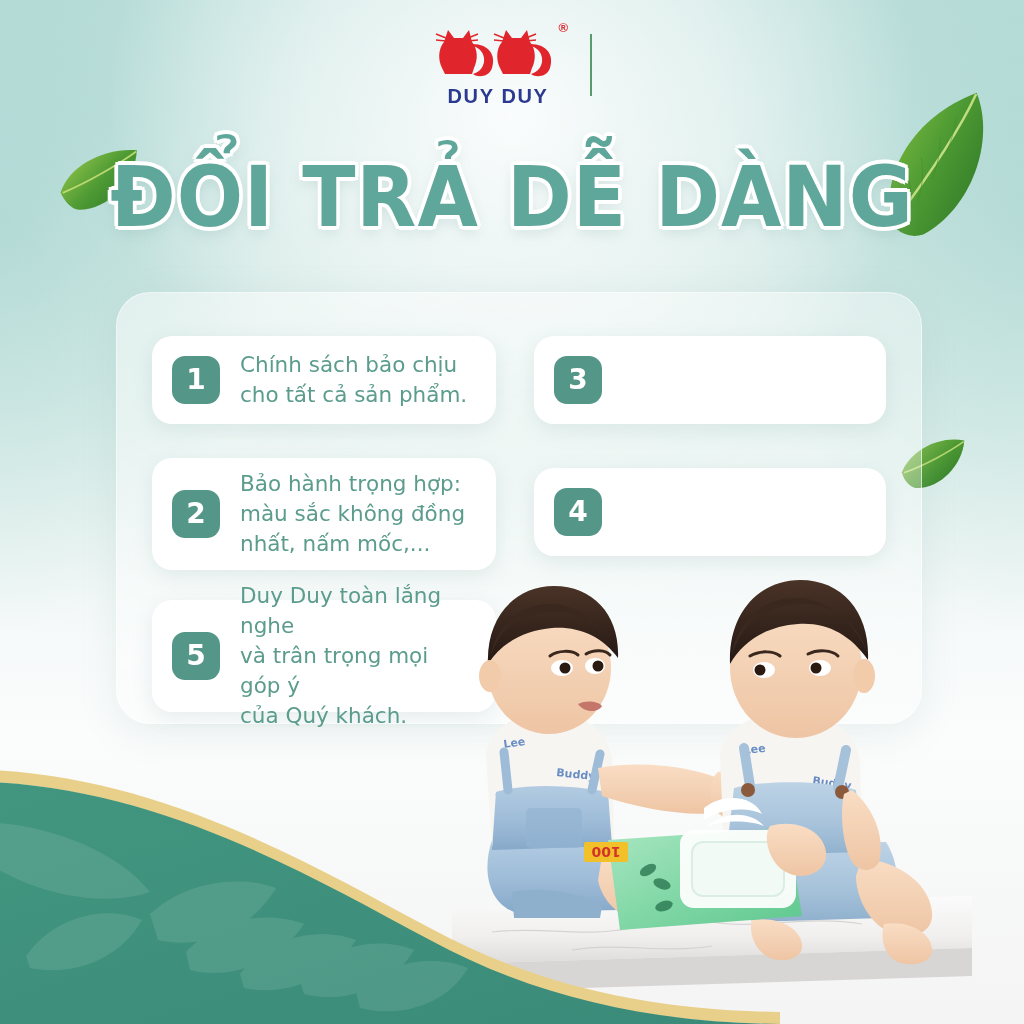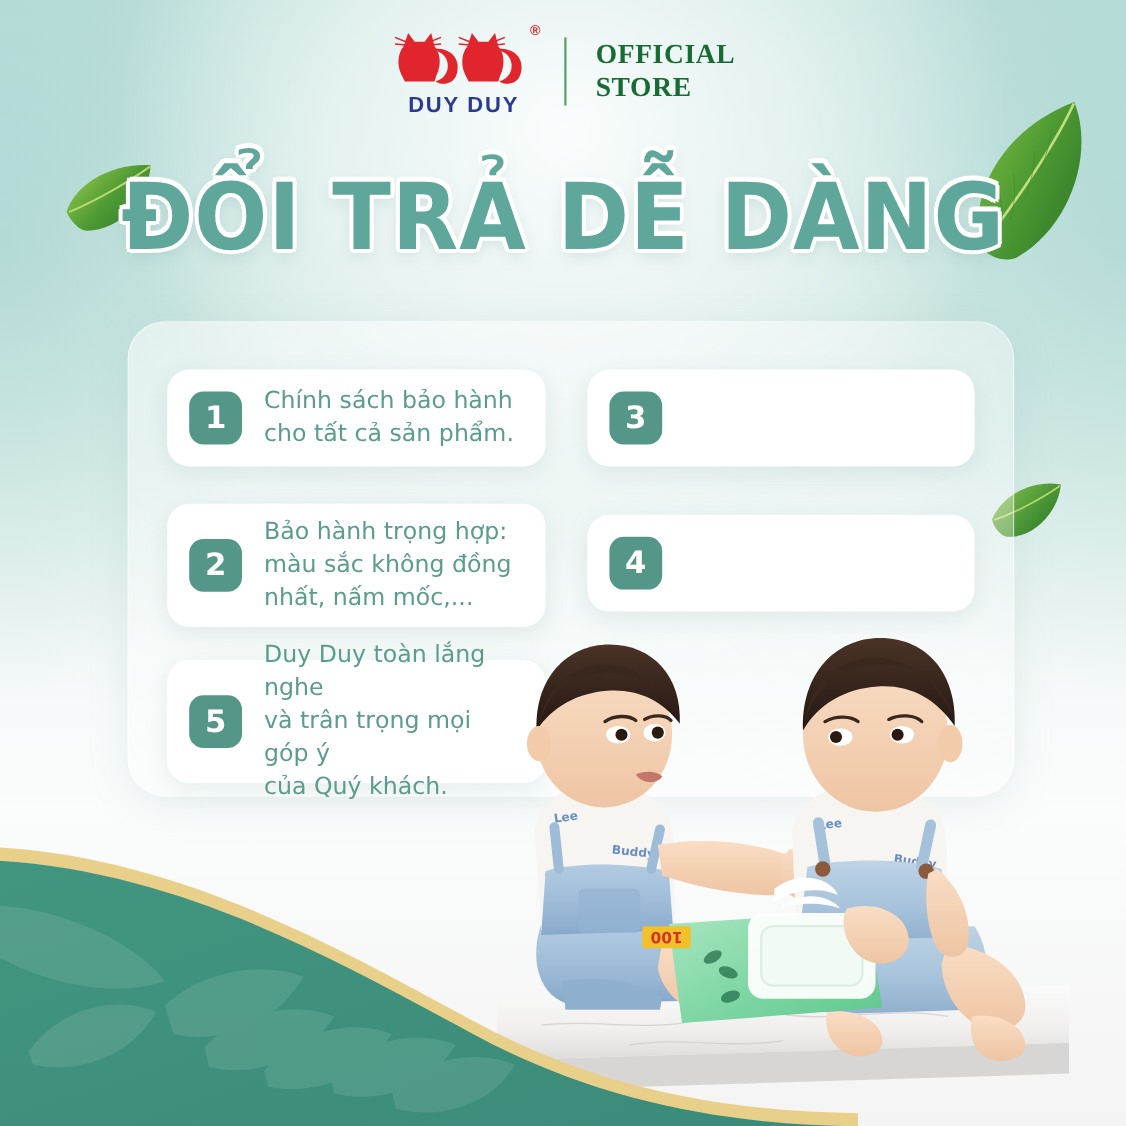--- a/index.html
+++ b/index.html
@@ -220,33 +220,29 @@
             <path d="M72 16 L62 12 M72 19 L62 18 M94 16 L104 12 M94 19 L104 18"></path>
           </g>
         </svg>
         <span class="reg-mark">®</span>
       </div>
       <div class="brand-word">DUY DUY</div>
     </div>
 
     <div class="divider-v"></div>
 
-    <div class="official">
-      <div>OFFICIAL</div>
-      <div>STORE</div>
-    </div>
   </div>
 
   <div class="title">ĐỔI TRẢ DỄ DÀNG</div>
 
   <div class="glass"></div>
 
   <div class="card" id="card1">
     <div class="badge">1</div>
-    <div class="card-text">Chính sách bảo hành
+    <div class="card-text">Chính sách bảo chịu
 cho tất cả sản phẩm.</div>
   </div>
 
   <div class="card" id="card2">
     <div class="badge">2</div>
     <div class="card-text">Bảo hành trọng hợp:
 màu sắc không đồng
 nhất, nấm mốc,...</div>
   </div>
 

